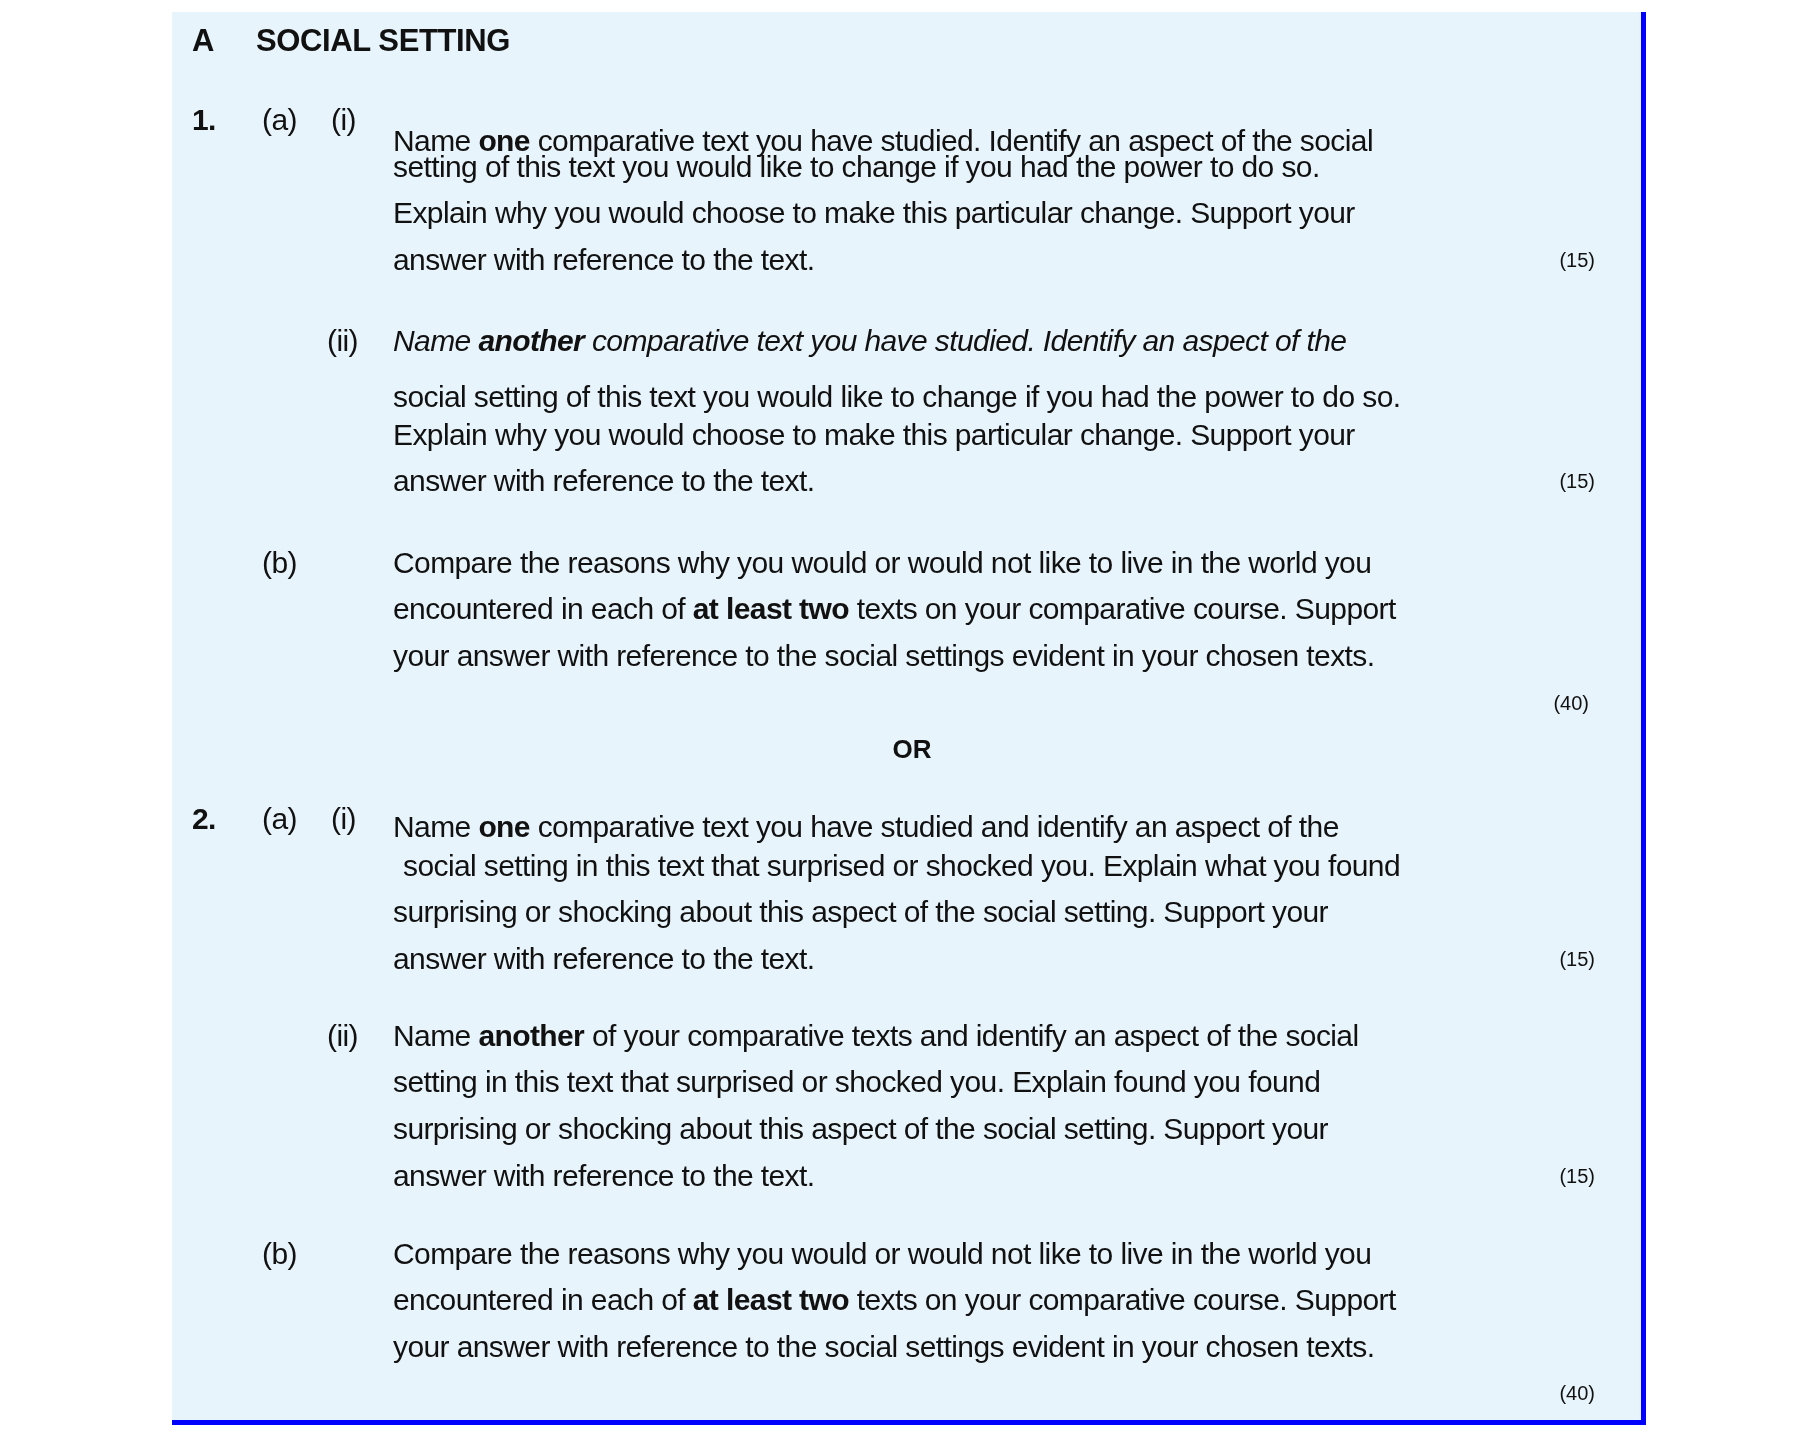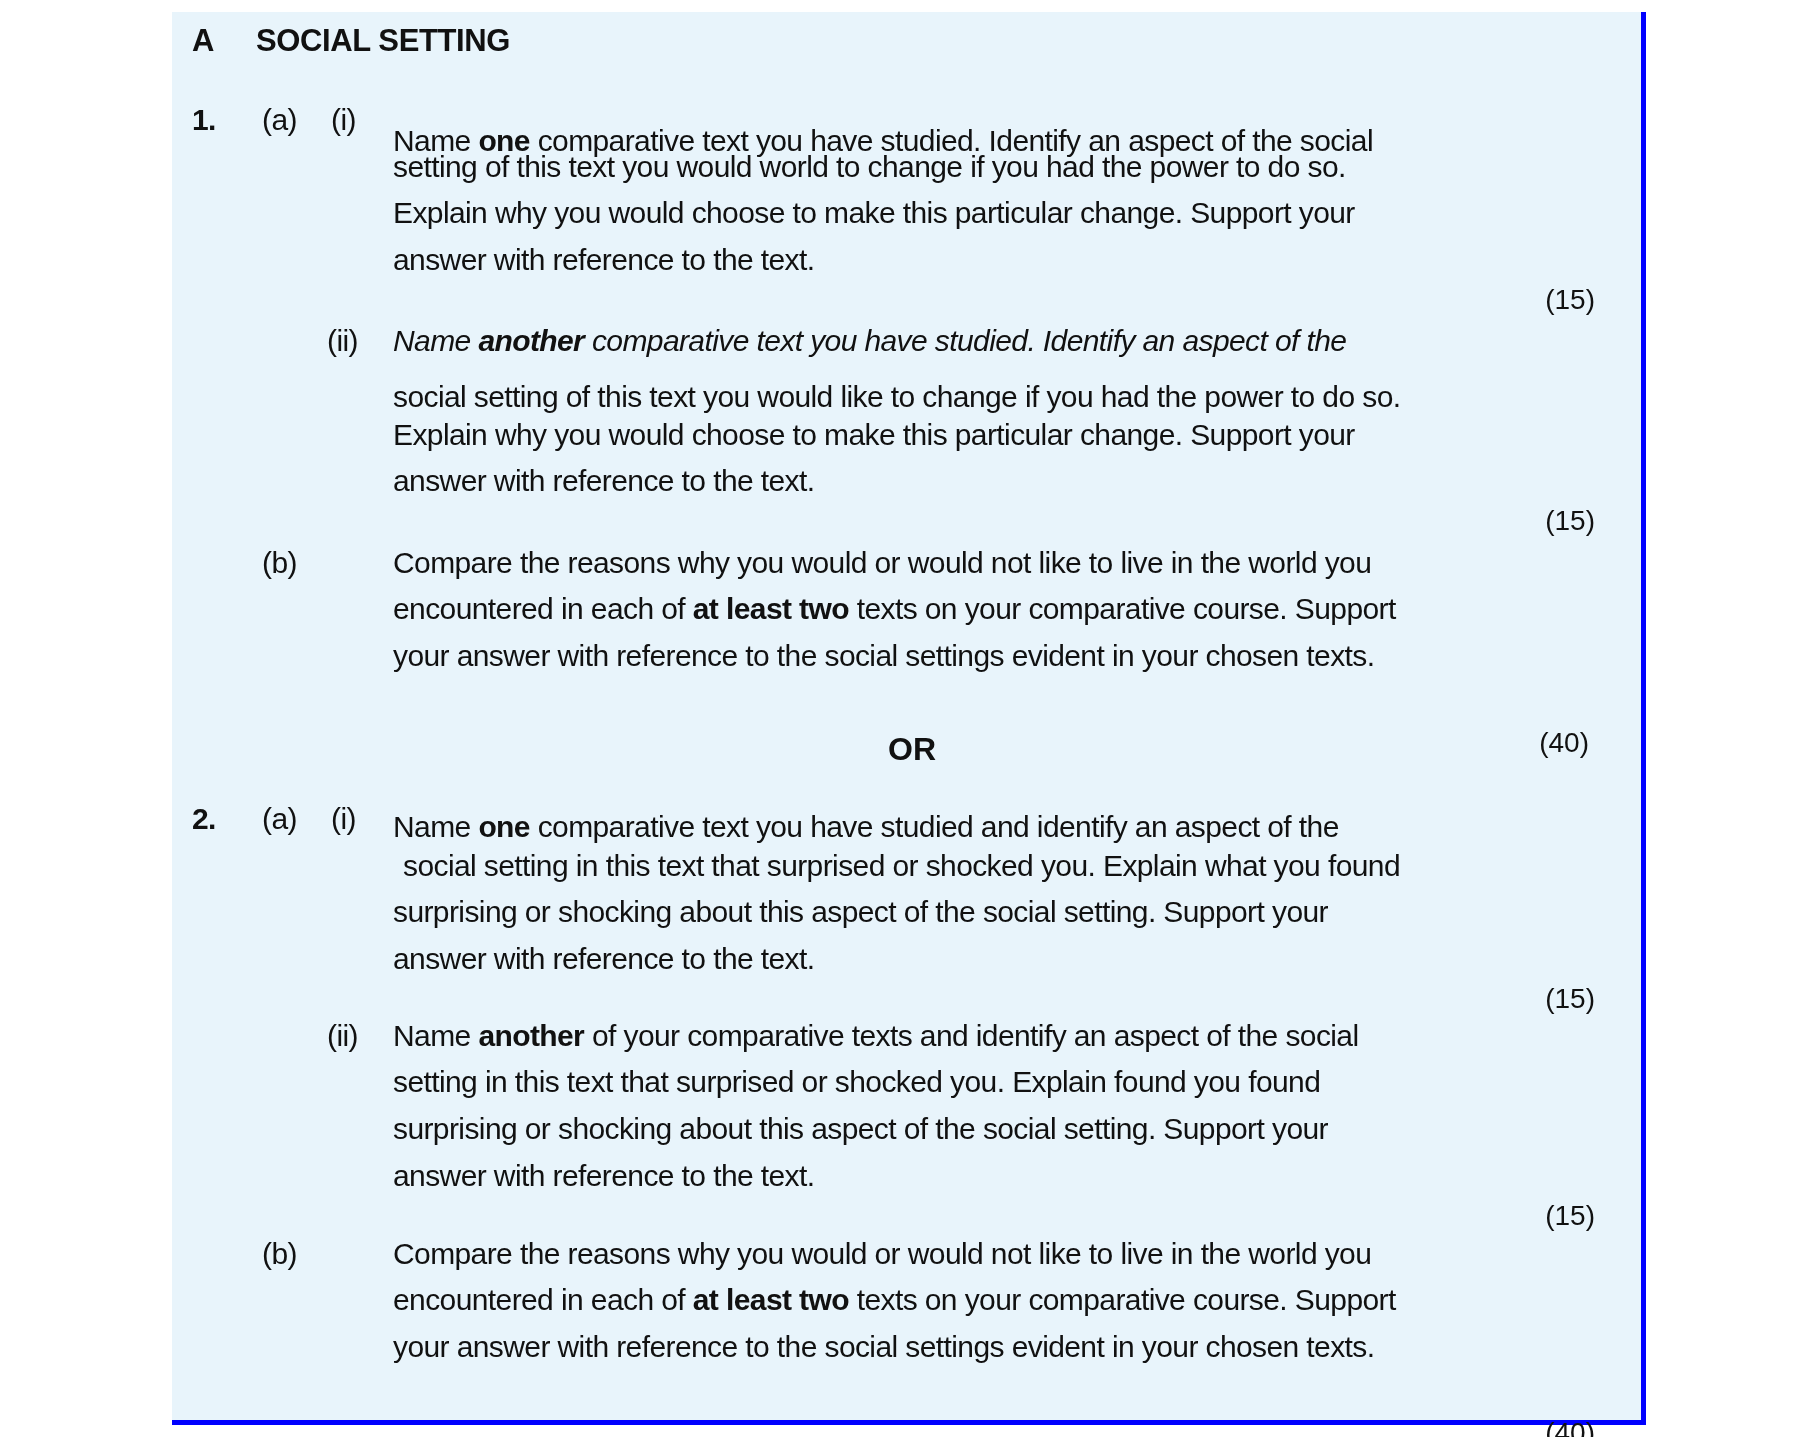--- a/index.html
+++ b/index.html
@@ -4,38 +4,38 @@
 <style>
   html, body { margin:0; padding:0; background:#ffffff; }
   body { width:1818px; height:1437px; position:relative; overflow:hidden;
          font-family:"Liberation Sans", "DejaVu Sans", sans-serif; color:#111111; }
   .box { position:absolute; left:172px; top:12px; width:1469px; height:1408px;
          background:#E8F4FB; border-right:5px solid #0000FF; border-bottom:5px solid #0000FF; }
   .ln { position:absolute; white-space:nowrap; font-size:30px; line-height:46px; height:46px;
         transform:translateY(-23px); letter-spacing:-0.6px; }
   .b { font-weight:bold; }
   .title { font-size:31px; font-weight:bold; letter-spacing:-0.4px; }
-  .mark { position:absolute; white-space:nowrap; font-size:28px; line-height:46px; height:46px;
-          transform:translateY(-23px); text-align:right; width:120px;margin-top:40px; }
-  .or { position:absolute; font-size:32px; font-weight:bold; line-height:46px; height:46px;
+  .mark { position:absolute; white-space:nowrap; font-size:20px; line-height:46px; height:46px;
+          transform:translateY(-23px); text-align:right; width:120px; }
+  .or { position:absolute; font-size:26px; font-weight:bold; line-height:46px; height:46px;
         transform:translate(-50%,-23px); }
 </style>
 </head>
 <body>
 
 <div class="box"></div>
 
 <div class="ln title" style="left:192px; top:41px;">A</div>
 <div class="ln title" style="left:256px; top:41px;">SOCIAL SETTING</div>
 
 <div class="ln b" style="left:192px; top:120px;">1.</div>
 <div class="ln" style="left:262px; top:120px;">(a)</div>
 <div class="ln" style="left:331px; top:120px;">(i)</div>
 <div class="ln" style="left:393px; top:120px;margin-top:21px;"><span>Name </span><span class="b">one</span><span> comparative text you have studied.  Identify an aspect of the social</span></div>
-<div class="ln" style="left:393px; top:167px;">setting of this text you would world to change if you had the power to do so.</div>
+<div class="ln" style="left:393px; top:167px;">setting of this text you would like to change if you had the power to do so.</div>
 <div class="ln" style="left:393px; top:213px;">Explain why you would choose to make this particular change.  Support your</div>
 <div class="ln" style="left:393px; top:260px;">answer with reference to the text.</div>
 <div class="mark" style="left:1475px; top:260px;">(15)</div>
 
 <div class="ln" style="left:327px; top:341px;">(ii)</div>
 <div class="ln" style="left:393px; top:341px;font-style:italic;"><span>Name </span><span class="b">another</span><span> comparative text you have studied.  Identify an aspect of the</span></div>
 <div class="ln" style="left:393px; top:388px;margin-top:9px;">social setting of this text you would like to change if you had the power to do so.</div>
 <div class="ln" style="left:393px; top:435px;">Explain why you would choose to make this particular change.  Support your</div>
 <div class="ln" style="left:393px; top:481px;">answer with reference to the text.</div>
 <div class="mark" style="left:1475px; top:481px;">(15)</div>

